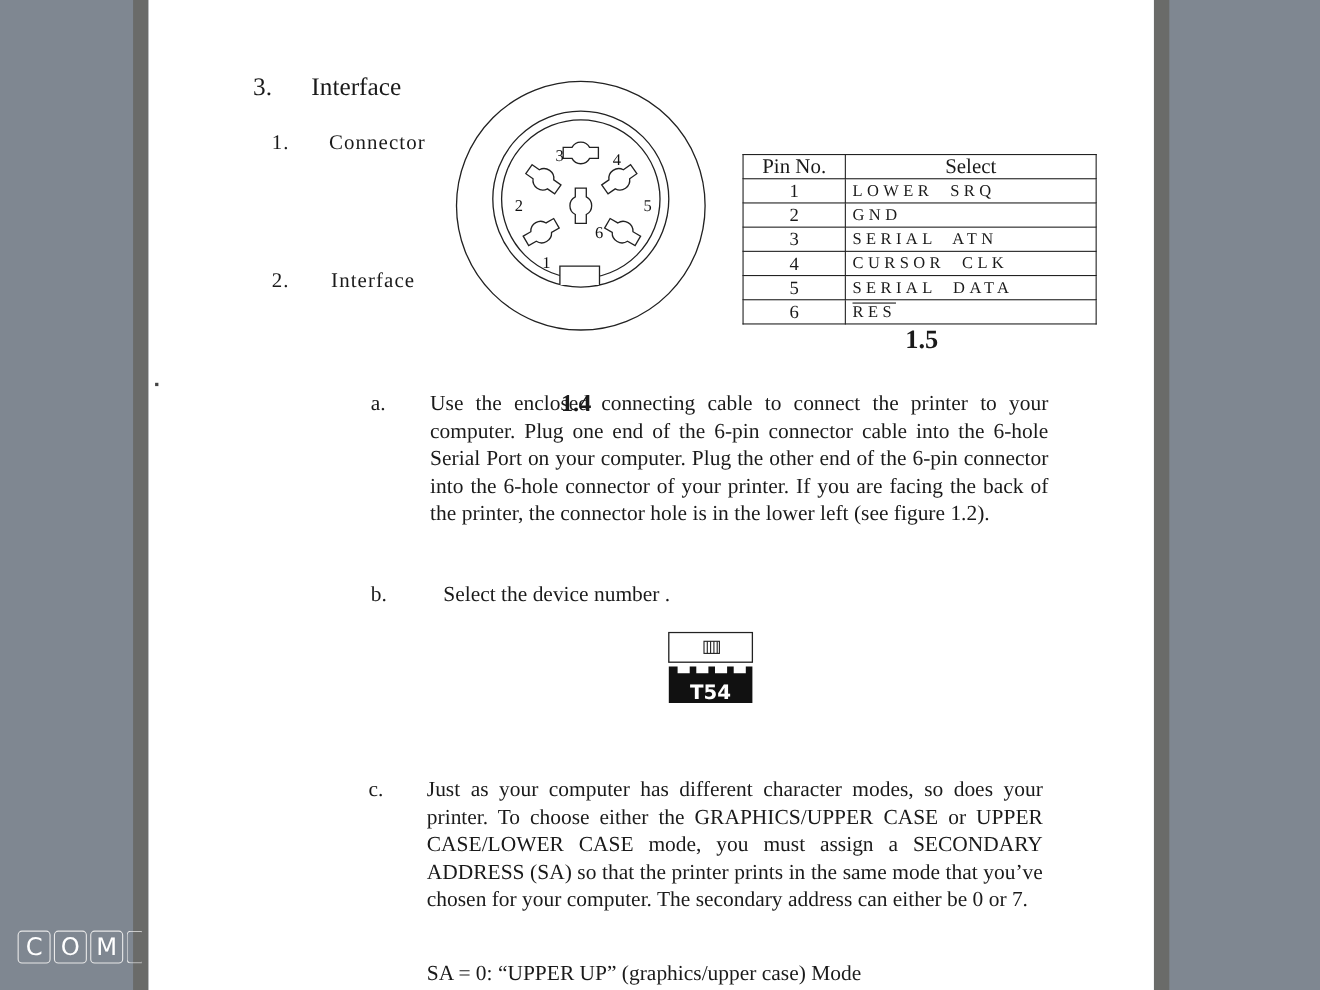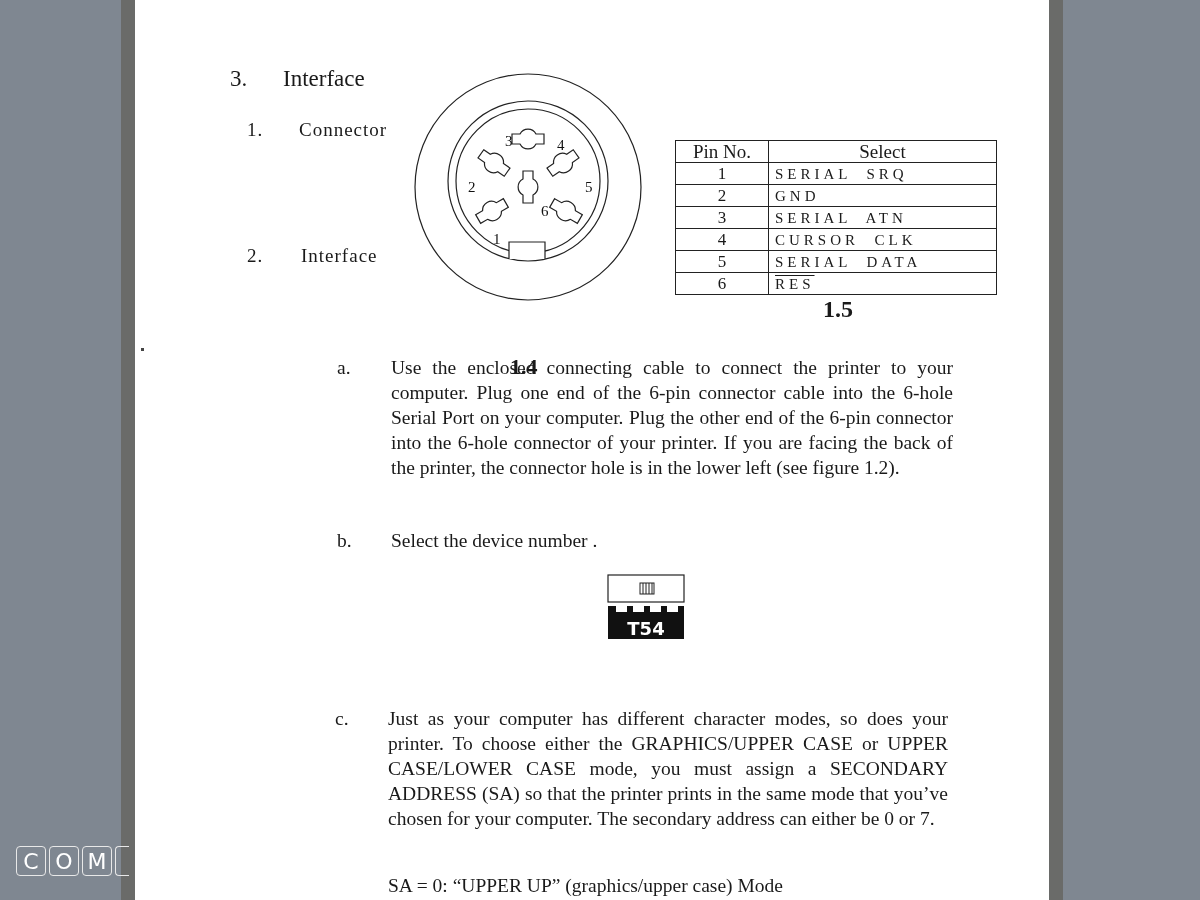--- a/index.html
+++ b/index.html
@@ -32,21 +32,21 @@
   table.pins th { font-weight: normal; font-size: 19px; }
   table.pins td.pin { text-align: center; width: 80px; }
   table.pins td.sig { letter-spacing: 4px; font-size: 15px; white-space: pre; }
   .overline { text-decoration: overline; }
   .fig-15 { left: 688px; top: 296px; font-size: 24px; font-weight: bold; }
 
   .para { font-size: 19.5px; line-height: 25px; }
   .lbl-a { left: 202px; top: 355px; }
   .body-a { left: 256px; top: 355px; width: 562px; text-align: justify; }
   .lbl-b { left: 202px; top: 528px; }
-  .body-b { left: 256px; top: 528px; text-align: right; }
+  .body-b { left: 268px; top: 528px; text-align: right; }
 
   .switch { left: 472px; top: 574px; width: 78px; height: 66px; }
   .fig-16 { left: 367px; top: 661px; font-size: 21px; font-weight: bold; }
   .fig-16 .num { margin-right: 14px; }
 
   .lbl-c { left: 200px; top: 706px; }
   .body-c { left: 253px; top: 706px; width: 560px; text-align: justify; }
   .sa0 { left: 253px; top: 875px; font-size: 19.5px; }
 
   .speck { left: 6px; top: 348px; width: 3px; height: 3px; background: #444; }
@@ -119,21 +119,21 @@
   <table class="pins">
     <thead>
       <tr>
         <th>Pin No.</th>
         <th>Select</th>
       </tr>
     </thead>
     <tbody>
       <tr>
         <td class="pin">1</td>
-        <td class="sig">SERIAL  SRQ</td>
+        <td class="sig">LOWER  SRQ</td>
       </tr>
       <tr>
         <td class="pin">2</td>
         <td class="sig">GND</td>
       </tr>
       <tr>
         <td class="pin">3</td>
         <td class="sig">SERIAL  ATN</td>
       </tr>
       <tr>

